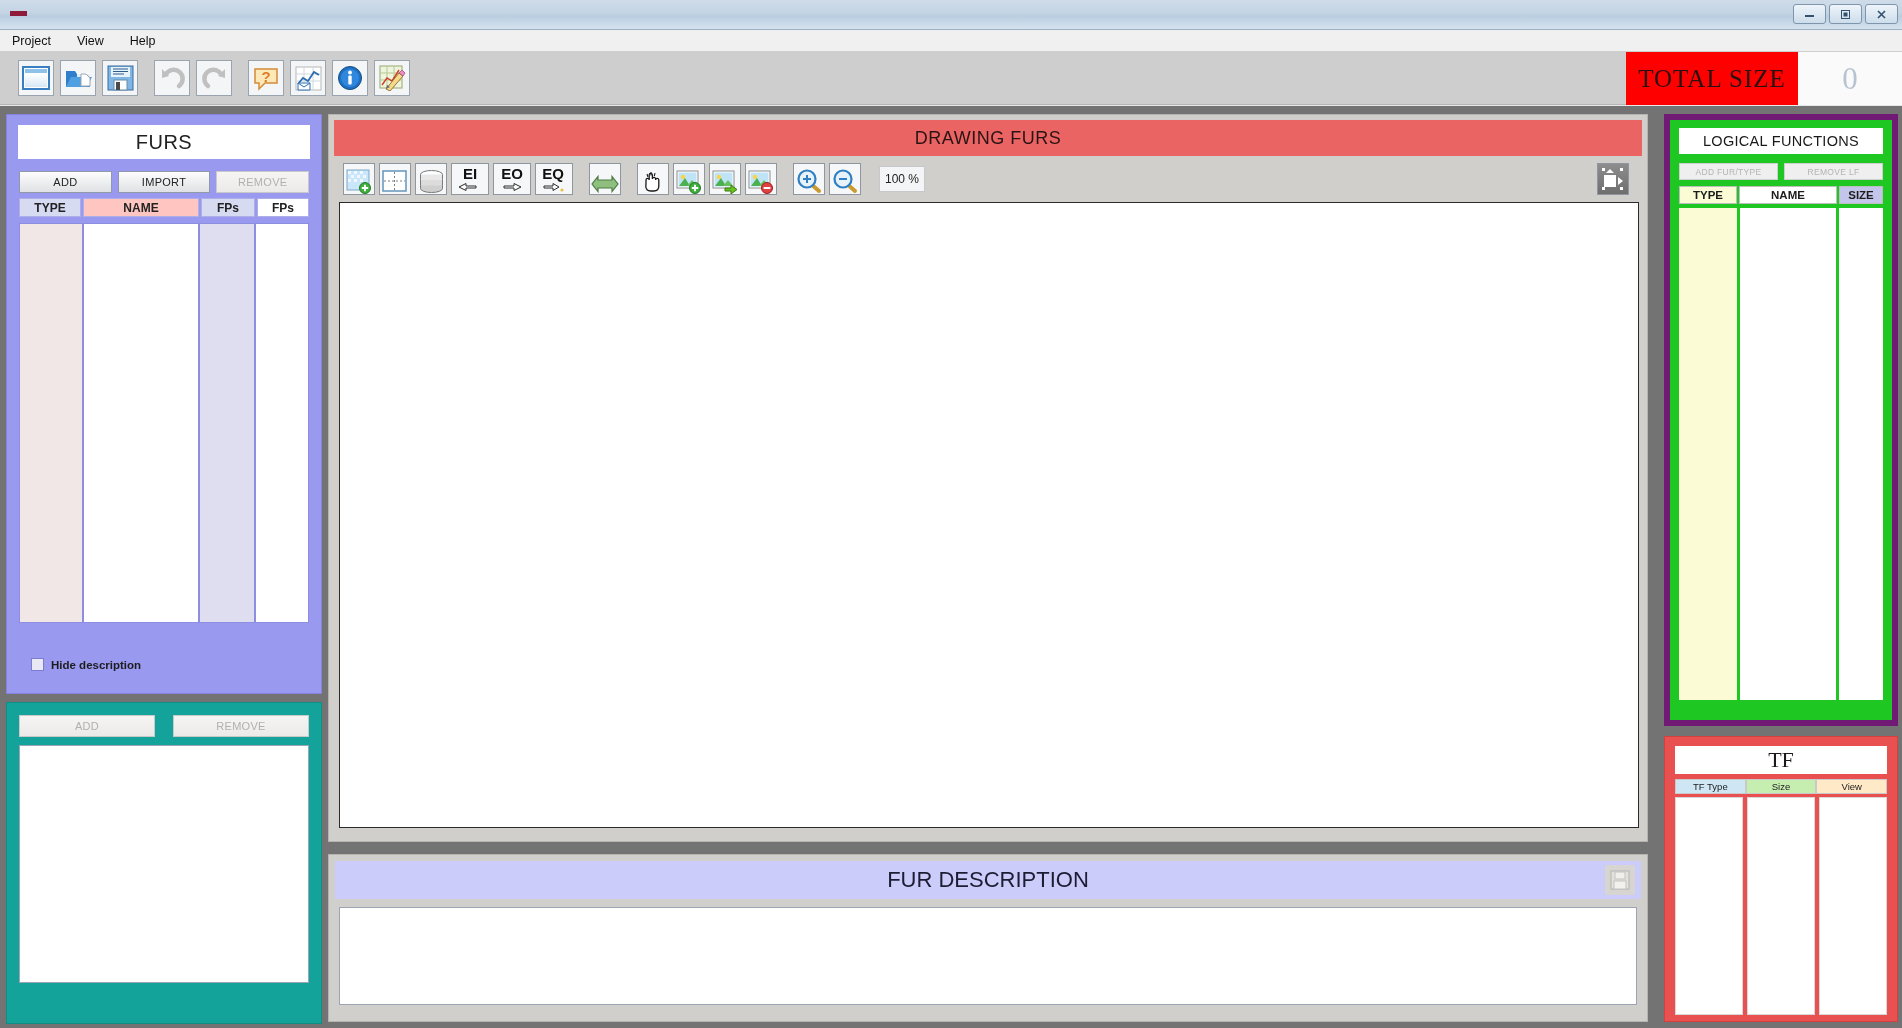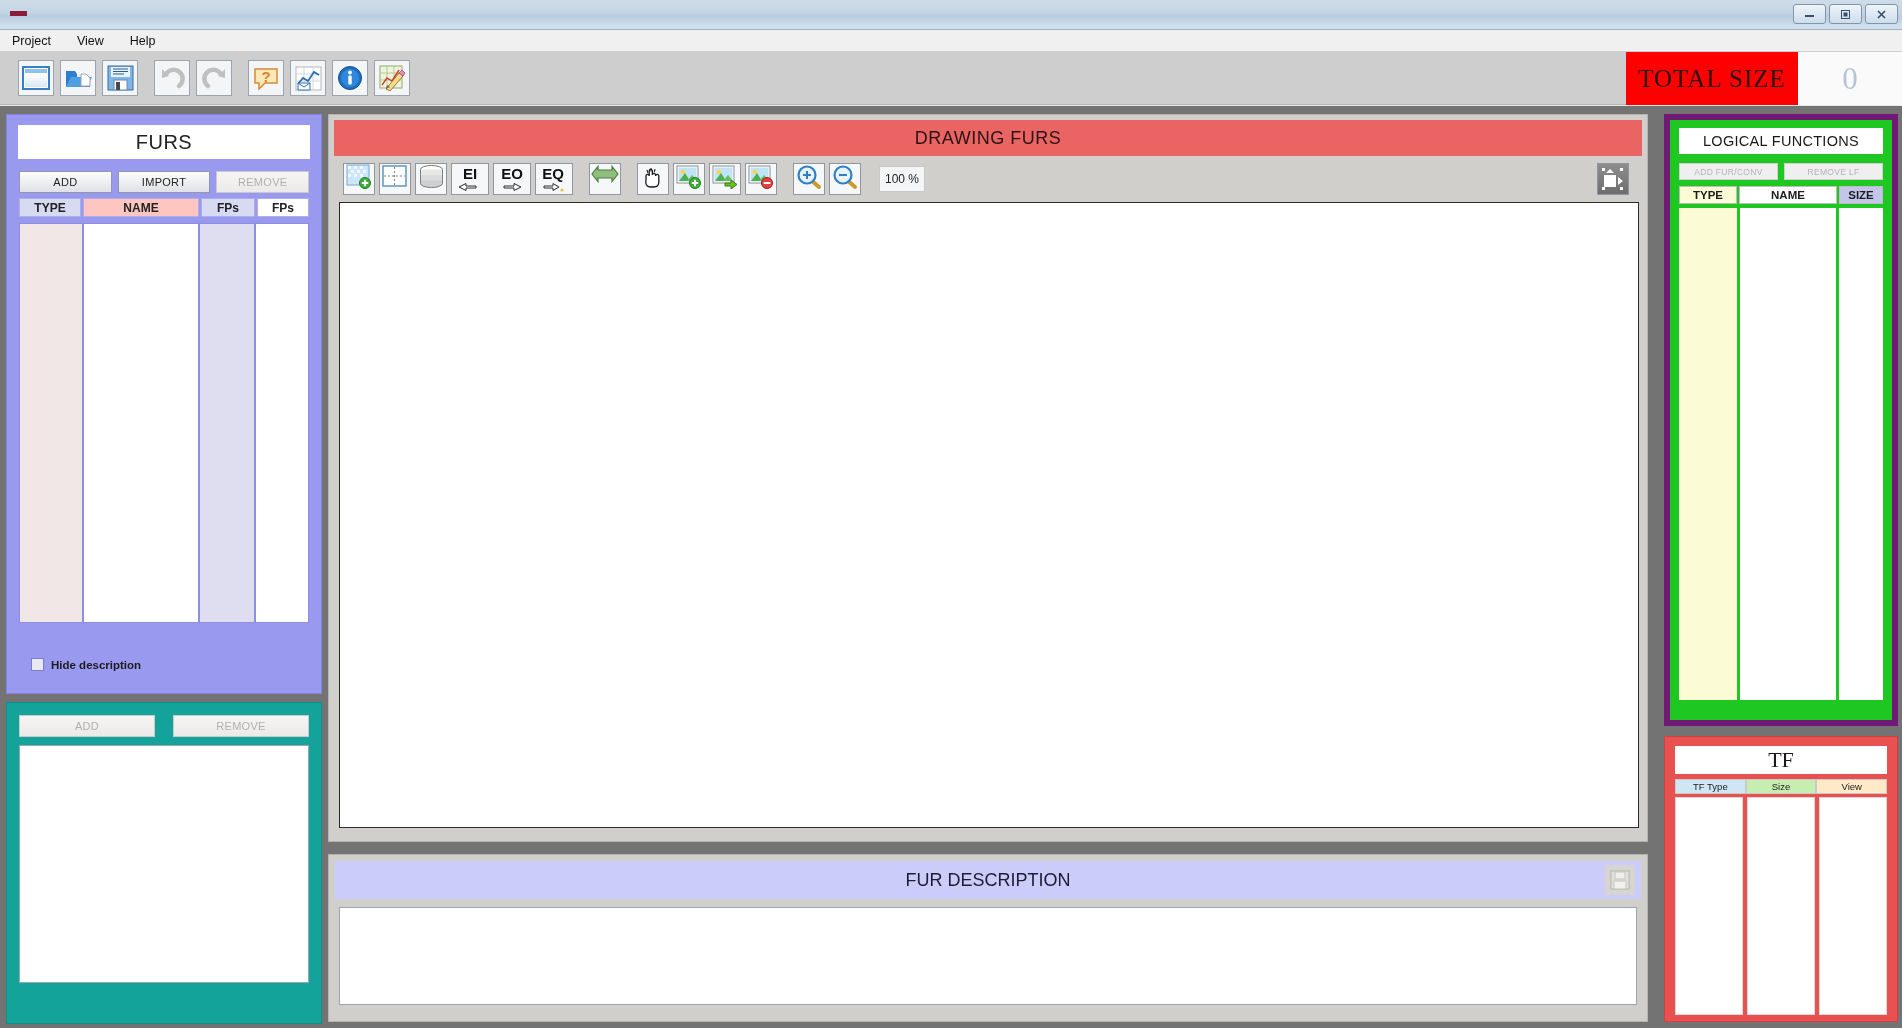--- a/index.html
+++ b/index.html
@@ -229,21 +229,21 @@
     margin-top: 4px;
     display: flex; align-items: center;
     padding-left: 14px;
     gap: 4px;
     position: relative;
   }
   .dbtn {
     width: 32px; height: 32px;
     border: 1px solid #8f96a0;
     background: #f6f7f8;
-    display: flex; align-items: flex-start; justify-content: center;
+    display: flex; align-items: flex-end; justify-content: center;
     position: relative;
   }
   .dbtn.wide { width: 38px; }
   .dbtn.gap { margin-left: 12px; }
   .zoomlabel {
     margin-left: 14px;
     width: 46px; height: 26px;
     background: #f4f5f6;
     border: 1px solid #c6c8cb;
     display: flex; align-items: center; justify-content: center;
@@ -268,21 +268,21 @@
     position: absolute; left: 0; top: 740px;
     width: 1320px; height: 168px;
     background: #d0cfcb;
     border: 1px solid #b5b4b0;
   }
   .desc-title {
     margin: 6px 6px 0 6px;
     height: 38px;
     background: #ccccfb;
     display: flex; align-items: center; justify-content: center;
-    font-size: 18px; color: #1c1c33;
+    font-size: 22px; color: #1c1c33;
     position: relative;
   }
   .desc-save {
     position: absolute; right: 6px; top: 4px;
     width: 30px; height: 30px;
     background: #d6d5d1;
     display: flex; align-items: center; justify-content: center;
   }
   .desc-textarea {
     margin: 8px 10px 0 10px;
@@ -711,21 +711,21 @@
       </div>
       <div class="desc-textarea"></div>
     </div>
   </div>
 
   <div class="right-col">
 
     <div class="panel-lf">
       <div class="lf-title">LOGICAL FUNCTIONS</div>
       <div class="lf-buttons">
-        <div class="btn-sm">ADD FUR/CONV</div>
+        <div class="btn-sm">ADD FUR/TYPE</div>
         <div class="btn-sm">REMOVE LF</div>
       </div>
       <div class="lf-head">
         <div class="lf-hcell type">TYPE</div>
         <div class="lf-hcell name">NAME</div>
         <div class="lf-hcell size">SIZE</div>
       </div>
       <div class="lf-table">
         <div class="lf-col type"></div>
         <div class="lf-col name"></div>

